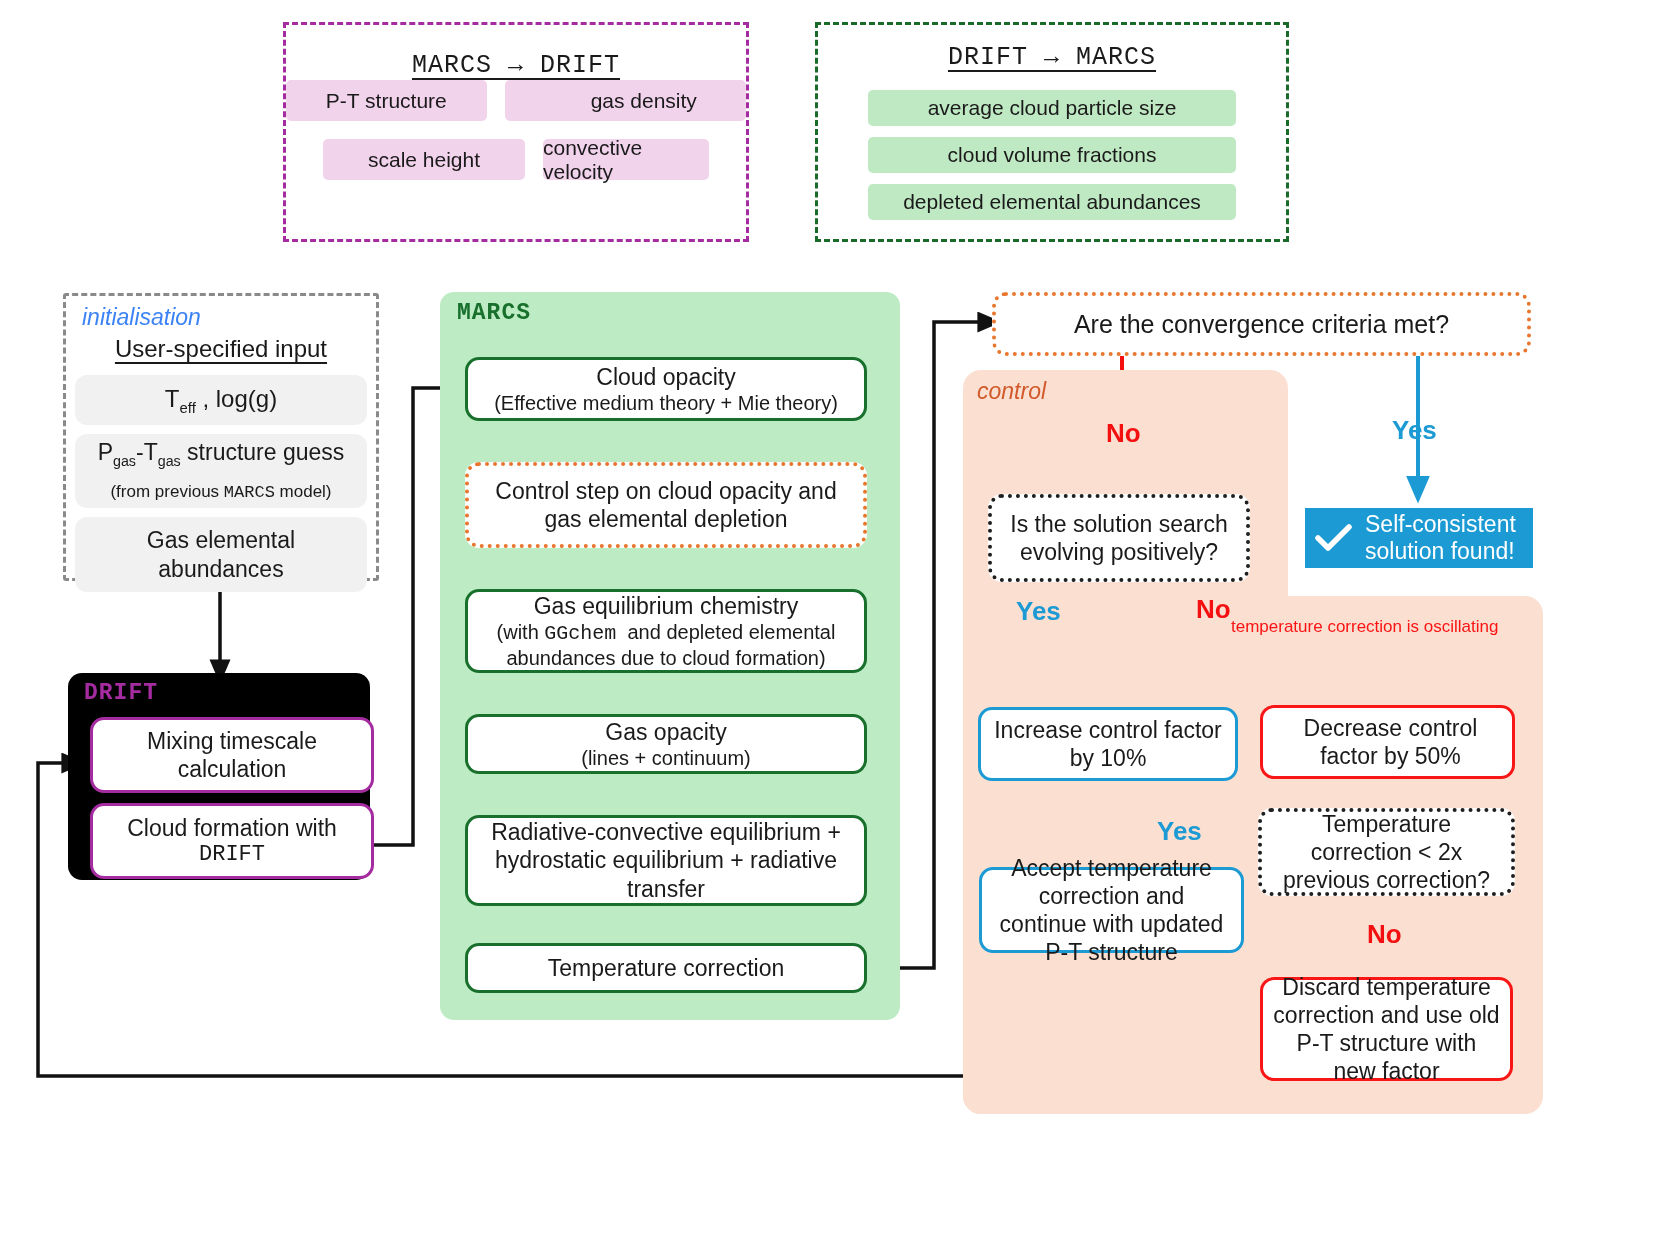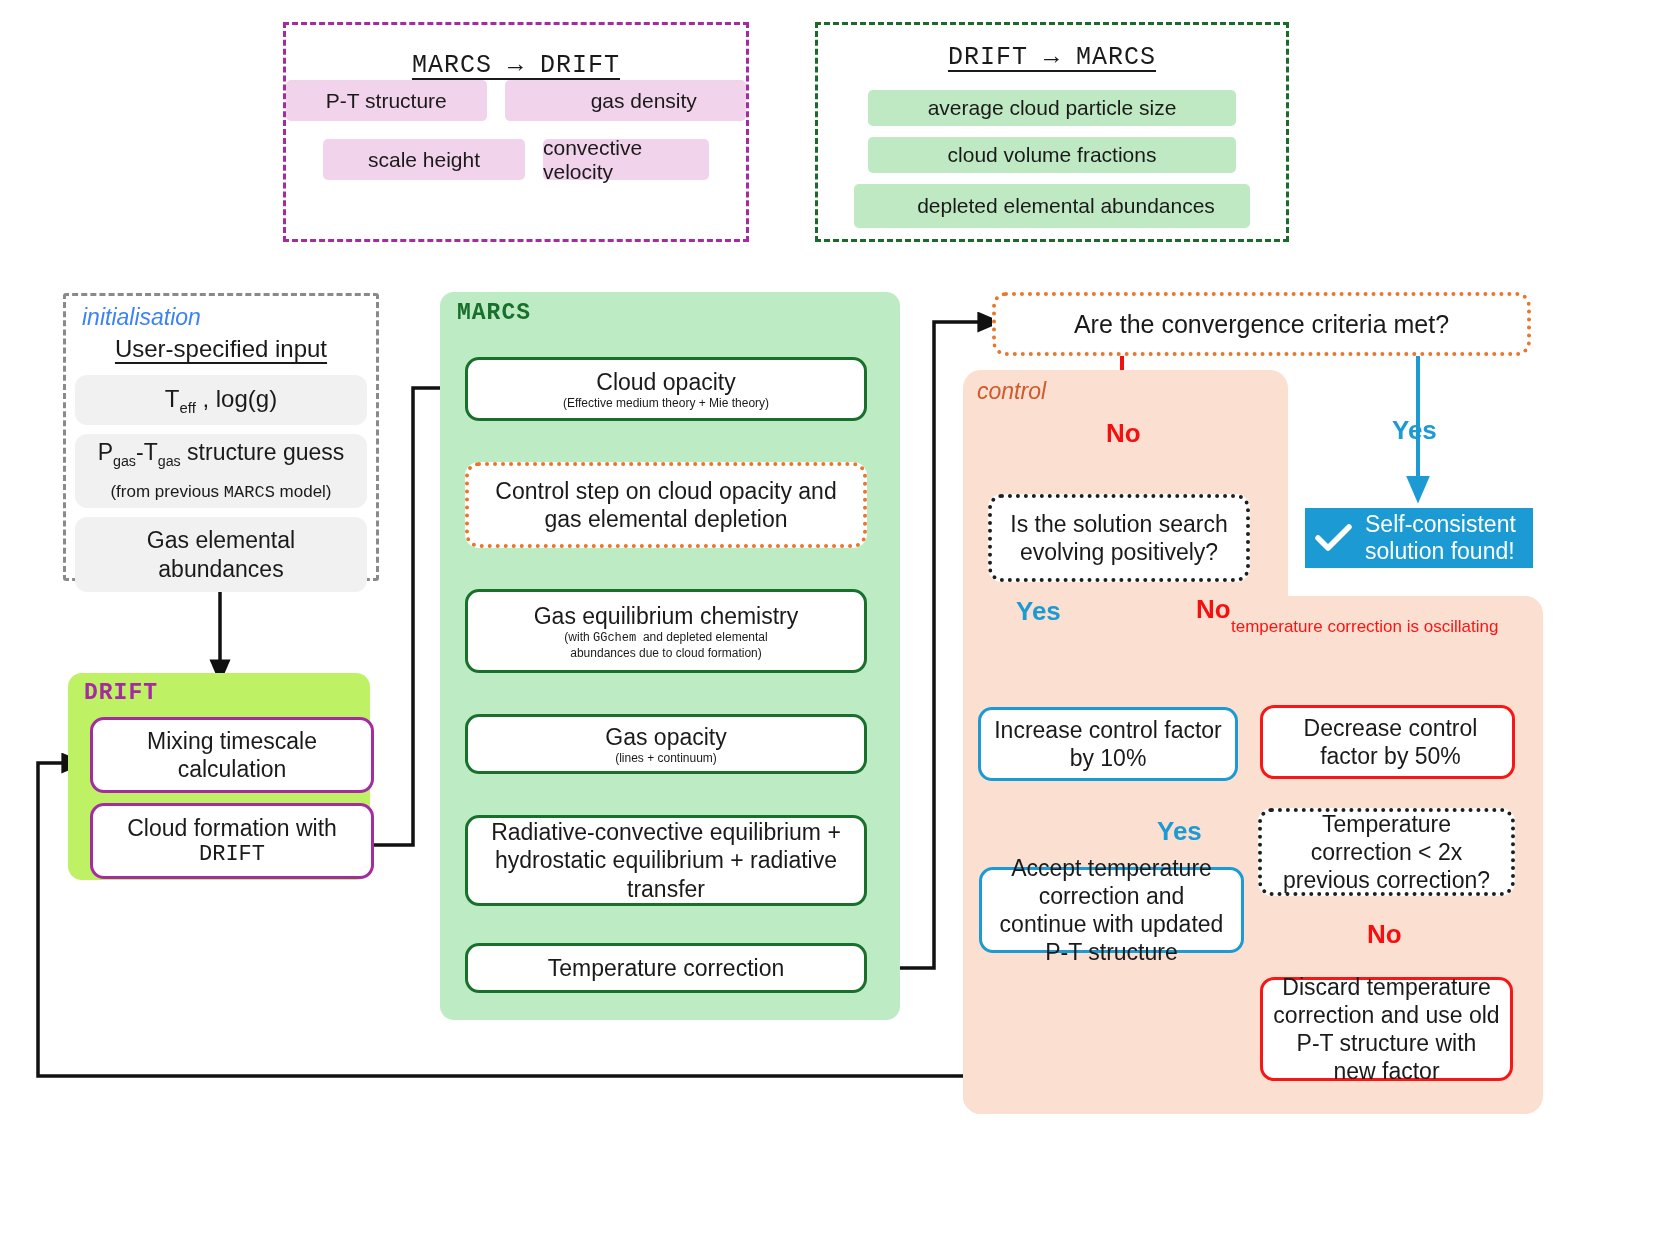--- a/index.html
+++ b/index.html
@@ -10,38 +10,38 @@
   
   .legend{border-width:3px;border-style:dashed;background:#fff;}
   .legend-title{text-align:center;font-family:"Liberation Mono",monospace;font-size:25px;letter-spacing:1px;
                 text-decoration:underline;text-underline-offset:6px;text-decoration-thickness:2px;}
   .chip{border-radius:5px;display:flex;align-items:center;justify-content:center;font-size:21px;}
   .chip-pink{background:#f2d3ec;}
   .chip-green{background:#bfe9c3;}
 
   
   .grp-init{border:3px dashed #8a8a8a;border-radius:3px;background:#fff;}
-  .grp-drift{background:#bef264;border-radius:14px;}
+  .grp-drift{background:#000000;border-radius:14px;}
   .grp-marcs{background:#bdecc4;border-radius:14px;}
   .grp-control{background:#fbe0d2;border-radius:18px;}
   .grp-label{font-style:italic;font-size:23px;}
   .grp-label-mono{font-family:"Liberation Mono",monospace;font-weight:bold;font-size:23px;font-style:normal;letter-spacing:1px;}
 
   
   .node{display:flex;align-items:center;justify-content:center;text-align:center;background:#fff;
         border-radius:14px;line-height:1.22;font-size:23px;padding:4px 10px;}
   .node.grey{background:#f1f1f1;border:none;border-radius:12px;}
   .n-green{border:3px solid #18702c;}
   .n-purple{border:3px solid #a52ba0;}
   .n-blue{border:3px solid #1b9ad4;}
   .n-red{border:3px solid #f91616;}
   .n-dotO{border:4px dotted #e8762c;}
   .n-dotK{border:4px dotted #1f1f1f;}
   .n-solid-blue-fill{background:#1b9ad4;color:#fff;border:none;border-radius:0;}
-  .small{font-size:12px;}
+  .small{font-size:20px;}
   .xsmall{font-size:17px;}
 
   
   .lbl{position:absolute;font-weight:bold;font-size:26px;}
   .lbl-no{color:#f41010;}
   .lbl-yes{color:#1b9ad4;}
   .lbl-note{position:absolute;color:#fb1414;font-size:17px;font-weight:normal;white-space:nowrap;}
 
   .underline-head{text-decoration:underline;text-underline-offset:5px;text-decoration-thickness:2px;}
   svg.ov{position:absolute;left:0;top:0;width:1661px;height:1246px;pointer-events:none;}
@@ -117,21 +117,21 @@
     <div class="chip chip-pink" style="width:202px;height:41px;">scale height</div>
     <div class="chip chip-pink" style="width:166px;height:41px;">convective velocity</div>
   </div>
 </div>
 
 <div class="abs legend" style="left:815px;top:22px;width:474px;height:220px;border-color:#1a6b2a;">
   <div class="legend-title" style="margin-top:18px;">DRIFT → MARCS</div>
   <div style="display:flex;flex-direction:column;align-items:center;gap:11px;margin-top:18px;">
     <div class="chip chip-green" style="width:368px;height:36px;">average cloud particle size</div>
     <div class="chip chip-green" style="width:368px;height:36px;">cloud volume fractions</div>
-    <div class="chip chip-green" style="width:368px;height:44px;padding-left:28px;">depleted elemental abundances</div>
+    <div class="chip chip-green" style="width:368px;height:36px;">depleted elemental abundances</div>
   </div>
 </div>
 
 <div class="abs grp-init" style="left:63px;top:293px;width:316px;height:288px;">
   <div class="grp-label" style="color:#3b82f6;margin:8px 0 0 16px;">initialisation</div>
   <div class="underline-head" style="text-align:center;font-size:24px;margin-top:4px;">User-specified input</div>
 
   <div class="node grey" style="margin:12px auto 0;width:272px;height:42px;">
      <span style="font-size:24px;">T<sub>eff</sub> , log(g)</span>
   </div>

